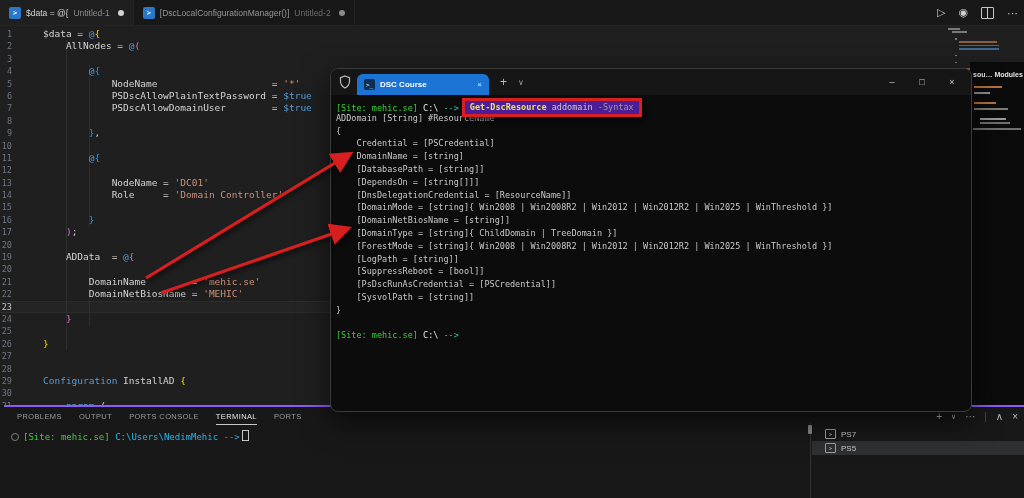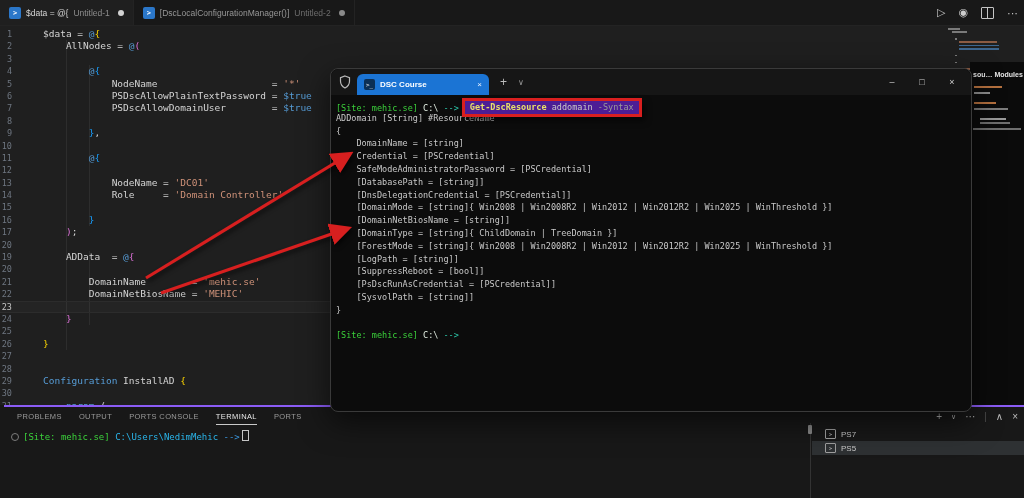--- a/index.html
+++ b/index.html
@@ -252,25 +252,25 @@
     <div class="wctl">
       <span class="wbtn">–</span>
       <span class="wbtn">□</span>
       <span class="wbtn">×</span>
     </div>
   </div>
   <div class="tbody">
       <div class="trowline mono"><span class="seg-g">[Site: mehic.se]</span><span class="seg-pw"> C:\ </span><span class="seg-t">--&gt;</span><span class="redbox"><span class="seg-y">Get-DscResource</span><span class="seg-w"> addomain </span><span class="seg-gy">-Syntax</span></span></div>
       <div class="trowline mono"><span class="seg-w">ADDomain [String] #ResourceName</span></div>
       <div class="trowline mono"><span class="seg-w">{</span></div>
+      <div class="trowline mono"><span class="seg-w">    Credential = [PSCredential]</span></div>
       <div class="trowline mono"><span class="seg-w">    DomainName = [string]</span></div>
-      <div class="trowline mono"><span class="seg-w">    Credential = [PSCredential]</span></div>
-      <div class="trowline mono"><span class="seg-w">    SafeModeAdministratorPassword = [PSCredential]</span></div>
       <div class="trowline mono"><span class="seg-w">    [DatabasePath = [string]]</span></div>
-      <div class="trowline mono"><span class="seg-w">    [DnsDelegationCredential = [PSCredential]]</span></div>
+      <div class="trowline mono"><span class="seg-w">    [DependsOn = [string[]]]</span></div>
+      <div class="trowline mono"><span class="seg-w">    [DnsDelegationCredential = [ResourceName]]</span></div>
       <div class="trowline mono"><span class="seg-w">    [DomainMode = [string]{ Win2008 | Win2008R2 | Win2012 | Win2012R2 | Win2025 | WinThreshold }]</span></div>
       <div class="trowline mono"><span class="seg-w">    [DomainNetBiosName = [string]]</span></div>
       <div class="trowline mono"><span class="seg-w">    [DomainType = [string]{ ChildDomain | TreeDomain }]</span></div>
       <div class="trowline mono"><span class="seg-w">    [ForestMode = [string]{ Win2008 | Win2008R2 | Win2012 | Win2012R2 | Win2025 | WinThreshold }]</span></div>
       <div class="trowline mono"><span class="seg-w">    [LogPath = [string]]</span></div>
       <div class="trowline mono"><span class="seg-w">    [SuppressReboot = [bool]]</span></div>
       <div class="trowline mono"><span class="seg-w">    [PsDscRunAsCredential = [PSCredential]]</span></div>
       <div class="trowline mono"><span class="seg-w">    [SysvolPath = [string]]</span></div>
       <div class="trowline mono"><span class="seg-w">}</span></div>
       <div class="trowline mono"></div>

